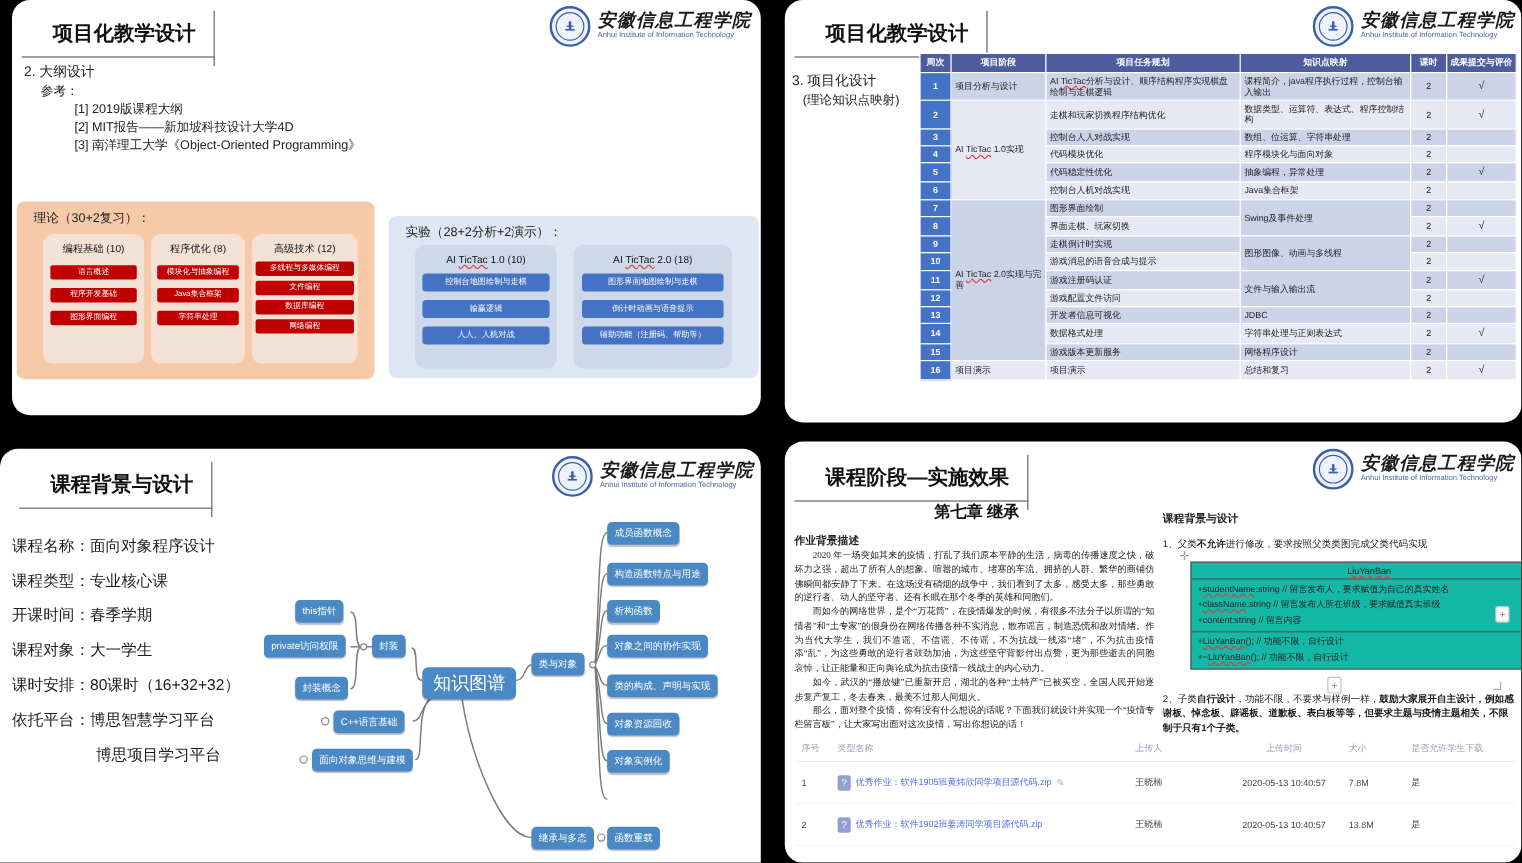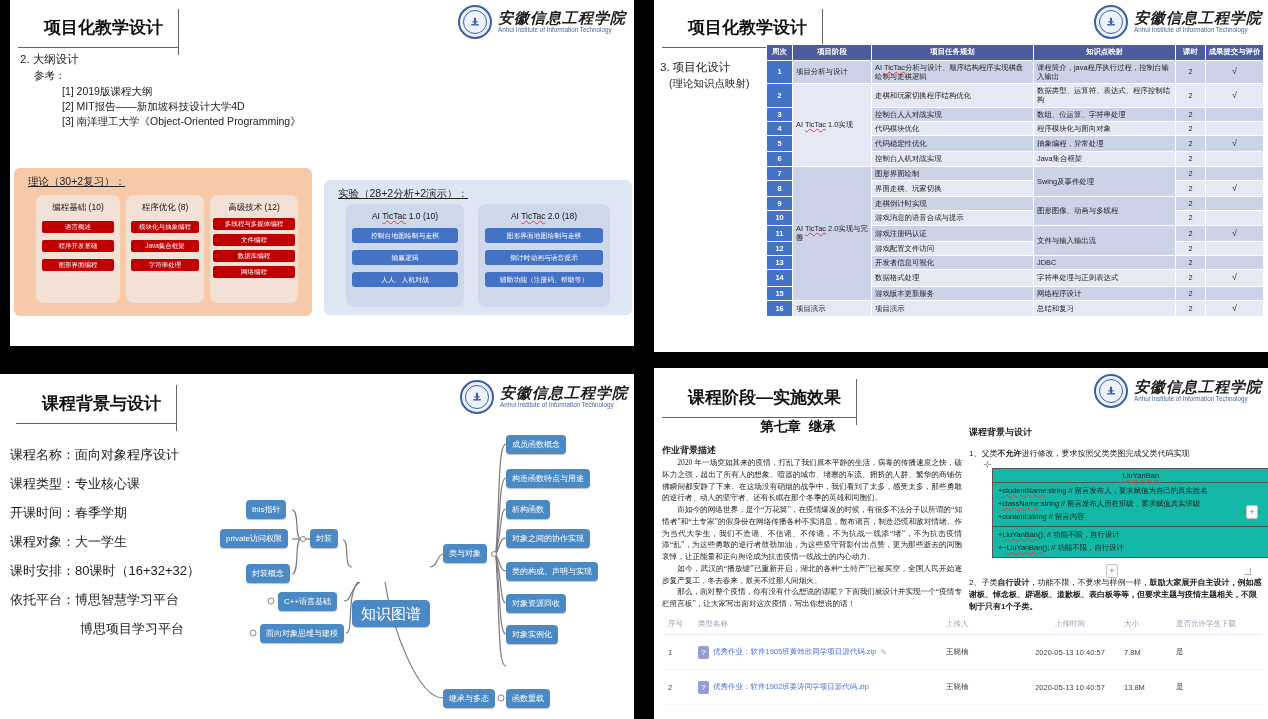--- a/index.html
+++ b/index.html
@@ -1,19 +1,19 @@
 <!DOCTYPE html>
 <html><head>
 <meta charset="utf-8">
 <style>
   html,body{margin:0;padding:0;background:#000;}
   *{box-sizing:border-box;}
   body{font-family:"Liberation Sans","DejaVu Sans",sans-serif;color:#222;}
   #stage{position:relative;width:1268px;height:719px;background:#000;overflow:hidden;}
-  .slide{position:absolute;background:#fff;overflow:hidden;}
+  .slide{position:absolute;background:#fff;overflow:hidden;border-radius:15px;}
   #slide-tl{left:10px;top:0;width:624px;height:346px;}
   #slide-tr{left:654px;top:0;width:614px;height:352px;}
   #slide-bl{left:0;top:374px;width:634px;height:427px;}
   #slide-br{left:654px;top:368px;width:614px;height:351px;}
 
   
   .title-wrap{position:absolute;}
   .title-text{font-size:17px;font-weight:700;color:#111;padding:4px 16px 8px 26px;border-bottom:1px solid #666;white-space:nowrap;}
   .title-vline{position:absolute;right:0;top:-3px;width:1px;height:46px;background:#666;}
 
@@ -29,21 +29,21 @@
   .sq{text-decoration:underline wavy #e03a3a;text-decoration-thickness:1px;text-underline-offset:1px;}
 
   
   .tl-section{position:absolute;left:10px;top:52px;font-size:11.5px;color:#222;}
   .tl-ref{position:absolute;left:24px;top:69px;font-size:10.5px;color:#222;}
   .tl-refs{position:absolute;left:52px;top:84px;font-size:10.5px;color:#222;}
   .ref-line{line-height:15px;white-space:nowrap;}
   .panel{position:absolute;border-radius:6px;}
   #panel-theory{left:4px;top:168px;width:298px;height:148px;background:#f6caa8;}
   #panel-lab{left:314px;top:180px;width:308px;height:135px;background:#dde6f2;}
-  .panel-label{position:absolute;left:14px;top:7px;font-size:10.5px;color:#222;text-decoration:underline;}
+  .panel-label{position:absolute;left:14px;top:7px;font-size:10.5px;color:#222;}
   .card{position:absolute;border-radius:8px;text-align:center;}
   .card-theory{background:#f4e1d6;top:27px;height:108px;}
   .card-lab{background:#cdd9eb;top:24px;height:103px;}
   #card-basic{left:22px;width:84px;}
   #card-opt{left:112px;width:78px;}
   #card-adv{left:196px;width:88px;}
   #card-t1{left:22px;width:118px;}
   #card-t2{left:154px;width:132px;}
   .card-title{font-size:8.5px;color:#111;margin-top:7px;white-space:nowrap;}
   .btn-red{background:#C00000;color:#fff;border-radius:2px;font-size:6.5px;line-height:12px;height:12px;margin:7px auto 0;width:86%;white-space:nowrap;overflow:hidden;}
@@ -65,21 +65,21 @@
 
   
   .bl-info{position:absolute;left:10px;top:66px;font-size:13px;color:#1c1c1c;}
   .bl-info div{height:29px;line-height:29px;white-space:nowrap;}
   .bl-info .indent{padding-left:70px;}
   .mm-node{position:absolute;background:#4a89c4;color:#fff;border-radius:4px;font-size:8px;line-height:1;padding:5.5px 6px;white-space:nowrap;box-shadow:0 1px 1px rgba(0,0,0,.25);}
   .mm-center{font-size:15px;padding:6px 9px;border-radius:5px;}
   #mm-svg{position:absolute;left:0;top:0;pointer-events:none;}
 
   
-  .br-chapter{position:absolute;left:4px;top:50px;width:280px;text-align:center;font-family:Liberation Mono, monospace;font-weight:700;font-size:13.5px;color:#111;}
+  .br-chapter{position:absolute;left:20px;top:50px;width:280px;text-align:center;font-family:Liberation Serif, serif;font-weight:700;font-size:13.5px;color:#111;}
   .br-bgtitle{position:absolute;left:8px;top:76px;font-family:Liberation Mono, monospace;font-weight:700;font-size:9px;}
   .br-paras{position:absolute;left:8px;top:89px;width:300px;font-family:"Liberation Serif","DejaVu Serif",serif;font-size:7.6px;line-height:1.55;color:#1a1a1a;text-align:justify;}
   .br-paras p{margin:0;text-indent:2em;}
   .br-functitle{position:absolute;left:315px;top:58px;font-family:"Liberation Serif","DejaVu Serif",serif;font-weight:700;font-size:9px;}
   .br-item{position:absolute;left:315px;width:294px;font-size:8px;line-height:1.5;color:#1a1a1a;}
   #br-item1{top:80px;}
   #br-item2{top:209px;}
   .br-item .b{font-weight:700;}
   .uml-handle{position:absolute;left:329px;top:91px;color:#999;font-size:10px;}
   #uml-box{position:absolute;left:338px;top:100px;width:298px;border:1px solid #555;background:#14b8a6;font-size:7.4px;}
@@ -402,21 +402,21 @@
       </g>
       <g stroke="#888" stroke-width="1" fill="#fff">
         <circle cx="303" cy="165" r="2.5"></circle>
         <circle cx="494" cy="180" r="2.5"></circle>
         <circle cx="271" cy="227" r="3"></circle>
         <circle cx="253" cy="259" r="3"></circle>
         <circle cx="501" cy="324" r="3"></circle>
       </g>
     </svg>
 
-    <div class="mm-node mm-center" style="left:352px;top:182px;margin-top:44px;">知识图谱</div>
+    <div class="mm-node mm-center" style="left:352px;top:182px;">知识图谱</div>
     <div class="mm-node" style="left:246px;top:126px;">this指针</div>
     <div class="mm-node" style="left:220px;top:155px;">private访问权限</div>
     <div class="mm-node" style="left:246px;top:190px;">封装概念</div>
     <div class="mm-node" style="left:310px;top:155px;">封装</div>
     <div class="mm-node" style="left:278px;top:218px;">C++语言基础</div>
     <div class="mm-node" style="left:260px;top:250px;">面向对象思维与建模</div>
     <div class="mm-node" style="left:443px;top:170px;">类与对象</div>
     <div class="mm-node" style="left:506px;top:61px;">成员函数概念</div>
     <div class="mm-node" style="left:506px;top:95px;">构造函数特点与用途</div>
     <div class="mm-node" style="left:506px;top:126px;">析构函数</div>

